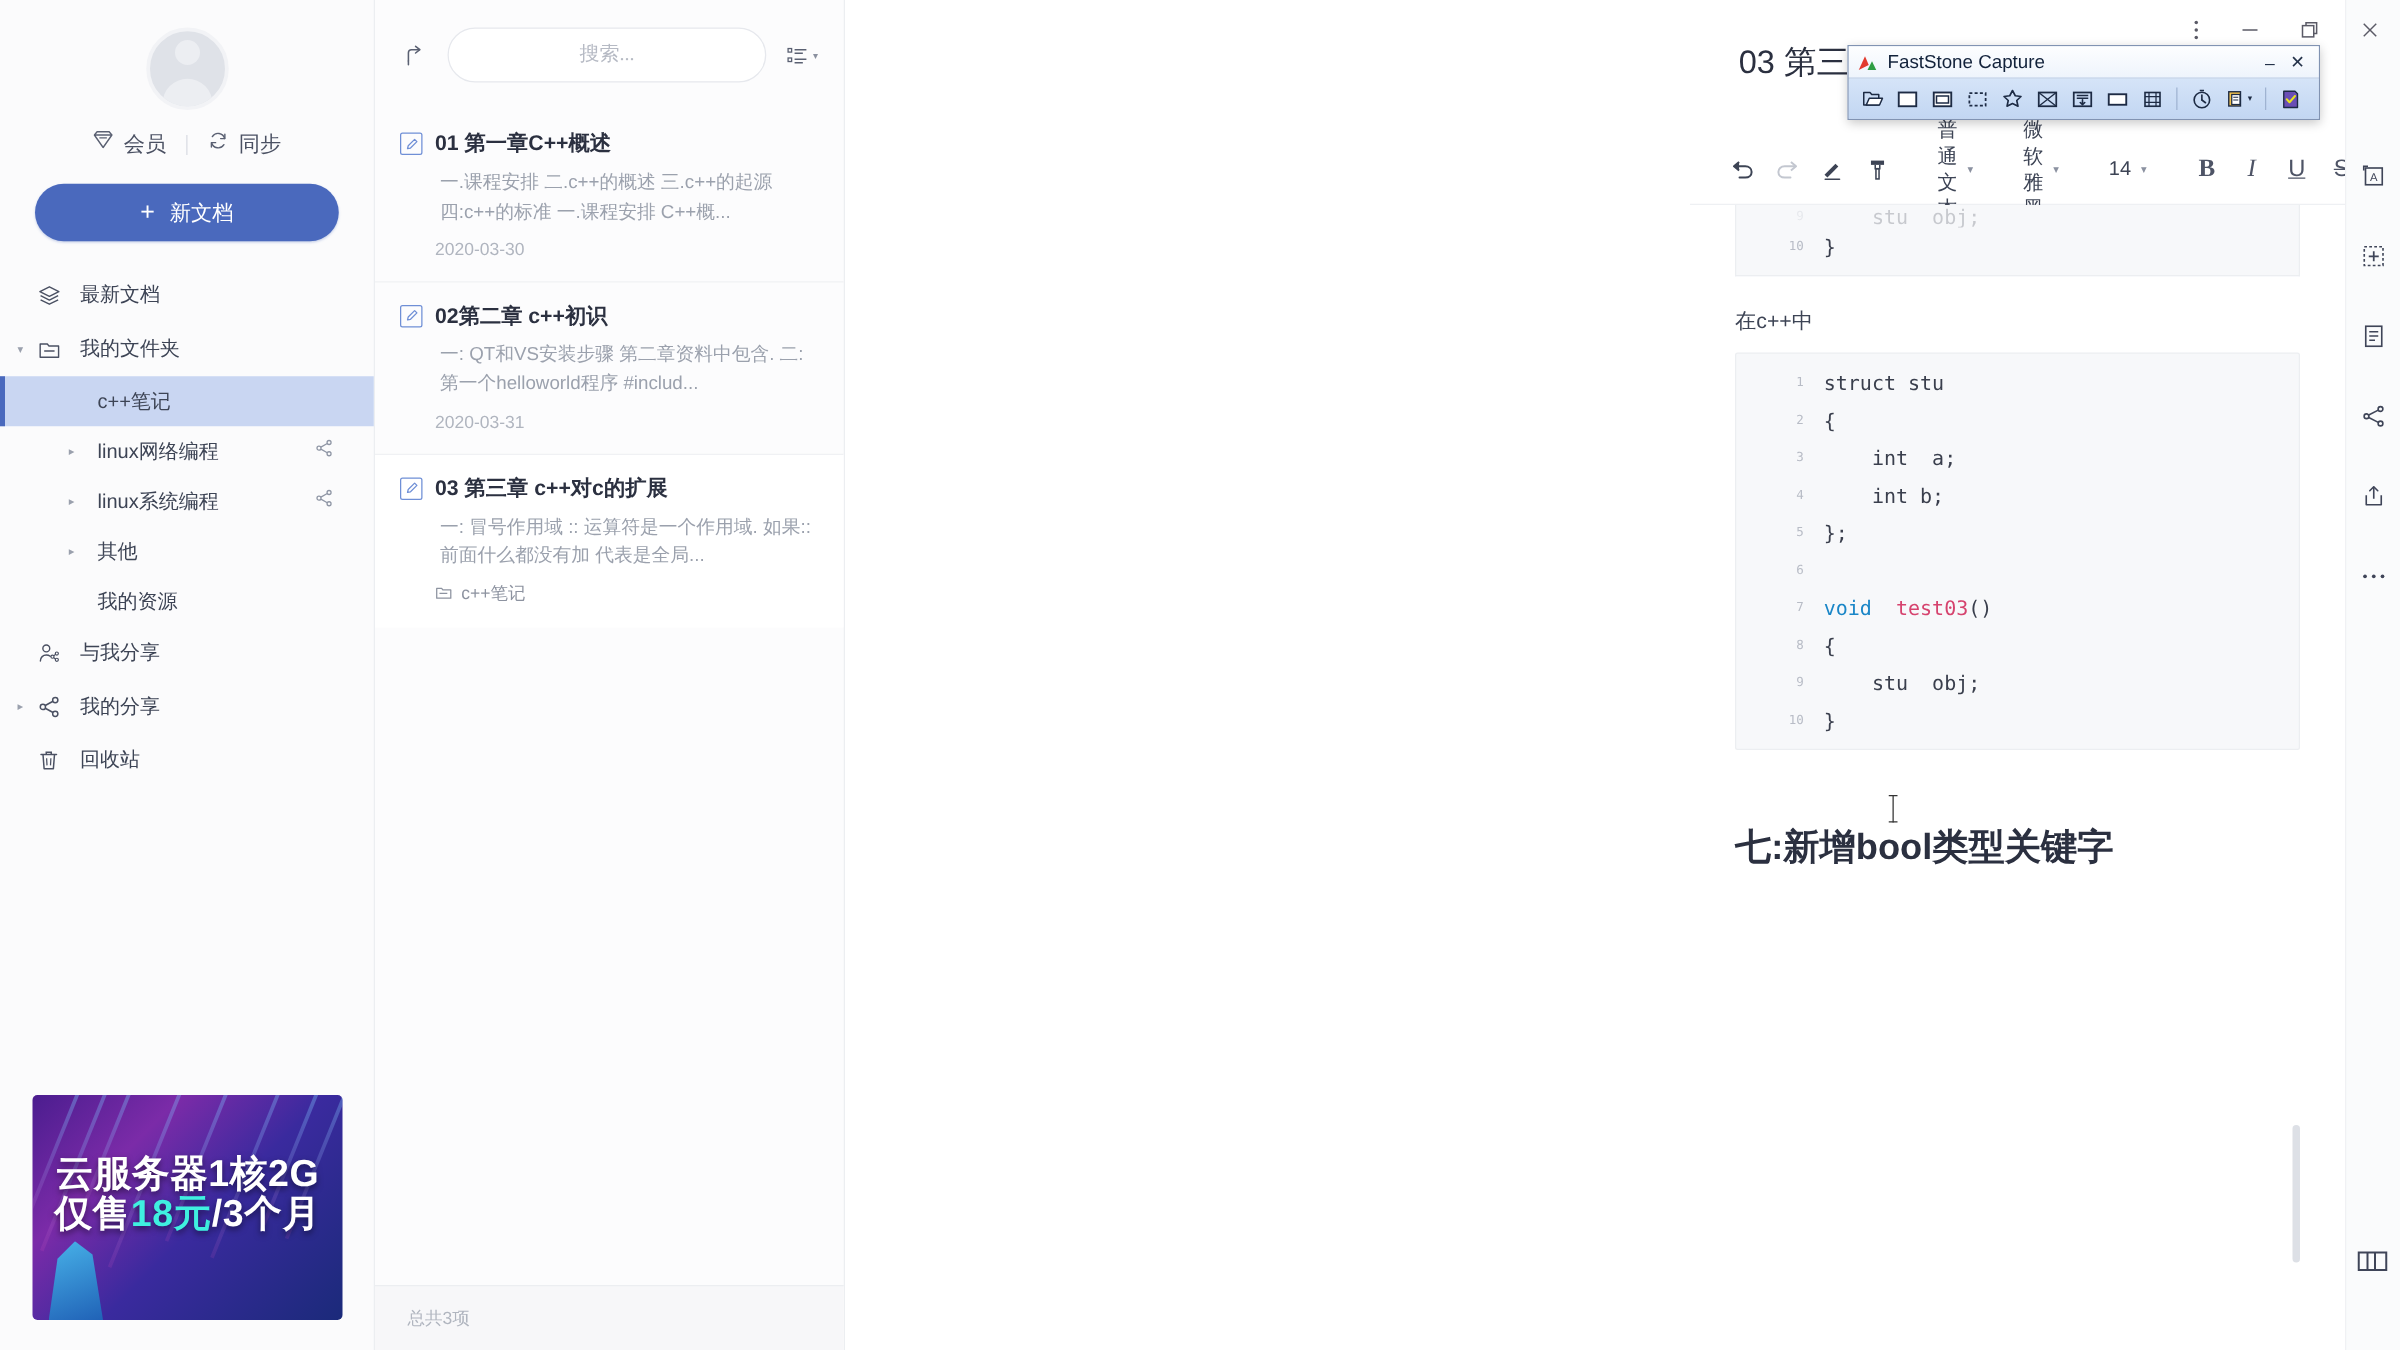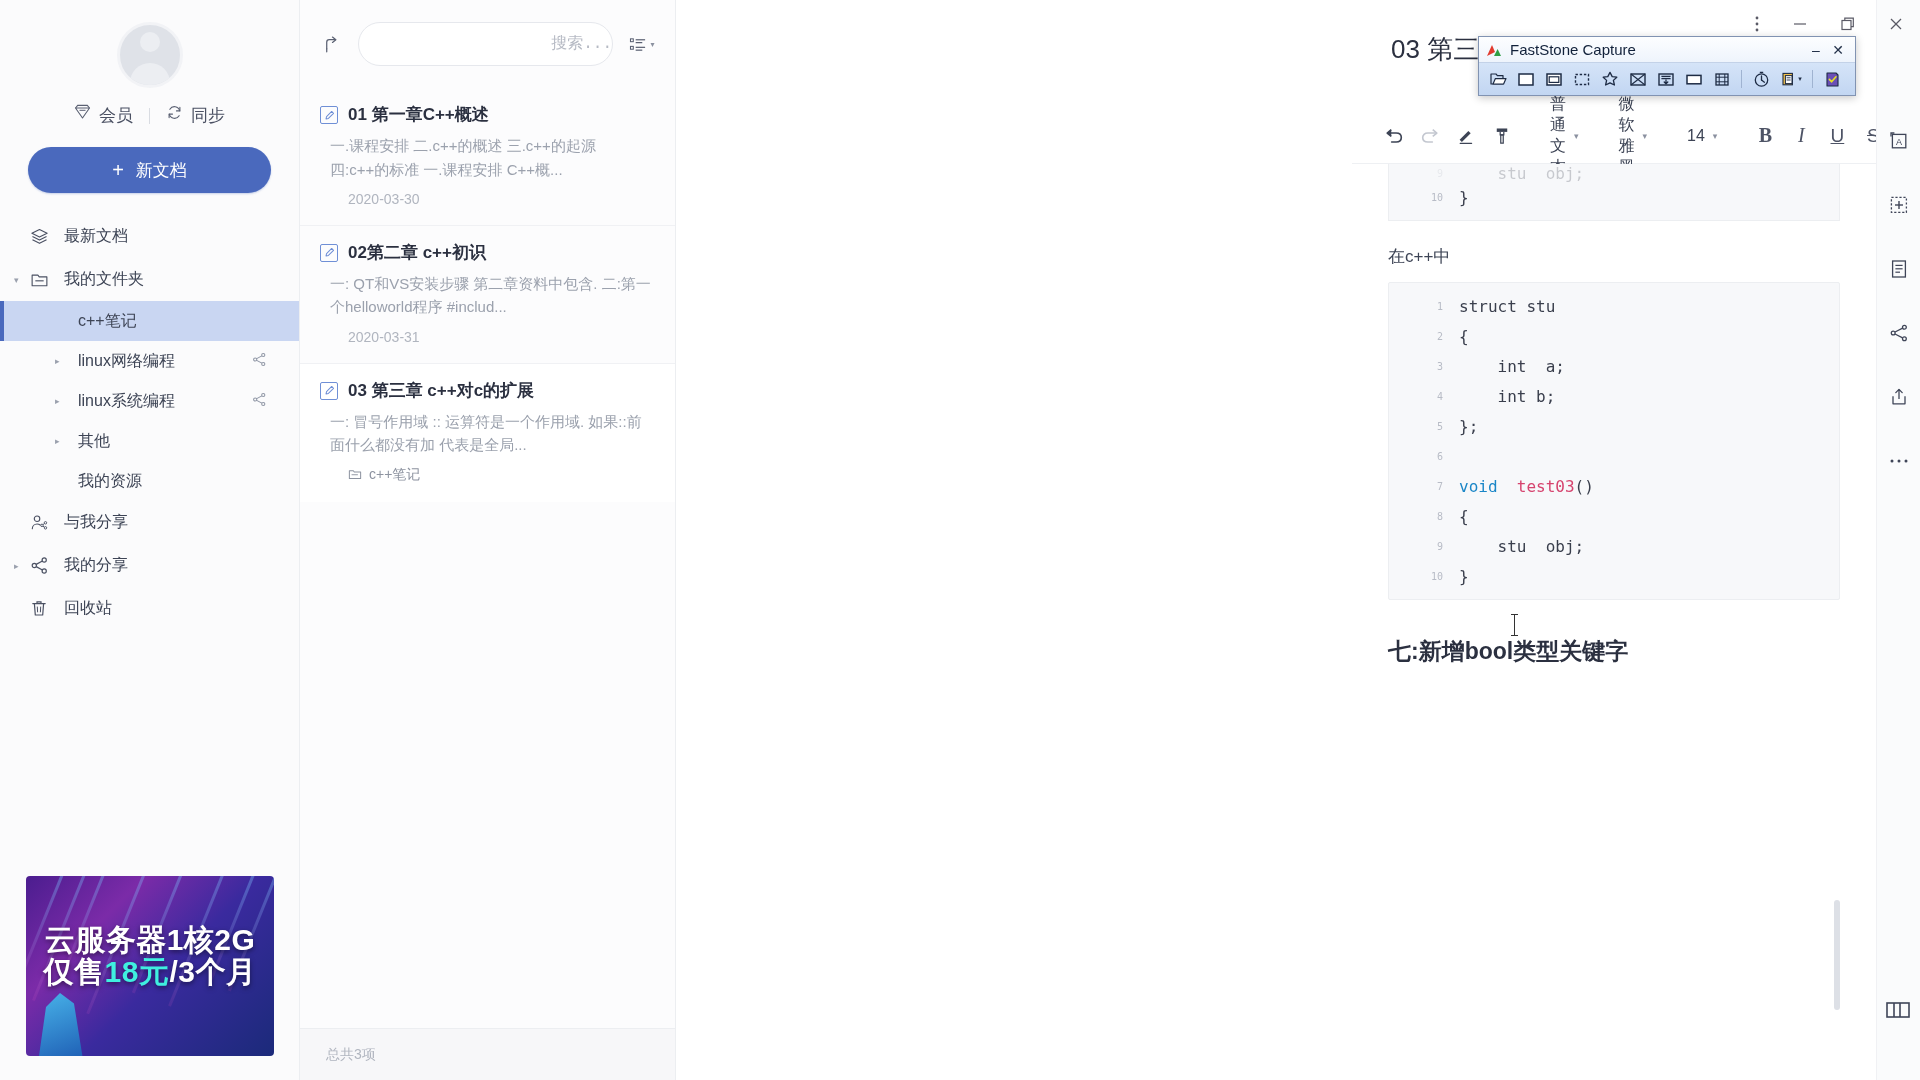--- a/index.html
+++ b/index.html
@@ -110,42 +110,42 @@
     background:#fcfcfd; border-right:1px solid #eceef1;
     display:flex; flex-direction:column;
   }
   .list-head { height: 88px; display:flex; align-items:center; padding: 0 14px; gap: 10px; }
   .back-ico { width: 34px; display:flex; justify-content:center; color:#5a6072; cursor:pointer;}
   .search-box {
     flex:1; height: 44px; border-radius: 22px; border:1px solid #e6e8ed; background:#fff;
     display:flex; align-items:center; justify-content:center;
   }
   .search-box input {
-    border:none; outline:none; width: 100%; text-align:right;
+    border:none; outline:none; width: 100%; text-align:center;
     font-size: 16px; color:#3d4455; background:transparent;
-    font-family:Liberation Mono, monospace;
+    font-family:Liberation Serif, serif;
   }
   .search-box input::placeholder { color:#b6bac4; }
   .sort-ico { width: 38px; display:flex; justify-content:center; align-items:center; color:#5a6072; cursor:pointer; gap:2px;}
 
   .doc-list { flex:1; overflow:hidden; }
   .doc-item {
     padding: 16px 20px 18px 20px; cursor:pointer; border-top:1px solid #f0f1f4;
   }
   .doc-item:first-child { border-top:none; }
   .doc-item.selected { background:#ffffff; }
   .doc-title-row { display:flex; align-items:flex-start; gap: 10px; }
   .doc-ico {
     flex:0 0 auto; width:18px; height:18px; margin-top:2px;
     border:1.5px solid #6f8fd6; border-radius:2px;
     display:flex;align-items:center;justify-content:center; color:#6f8fd6;
   }
   .doc-title { font-size: 17px; font-weight: bold; color:#2b3040; line-height:1.25; }
   .doc-snippet {
-    margin-top: 9px; margin-left: 10px; font-size: 15px; color:#9ba1ad;
+    margin-top: 9px; margin-left: 32px; font-size: 15px; color:#9ba1ad;
     line-height: 1.55; max-height: 48px; overflow:hidden;
   }
   .doc-meta { margin-top: 10px; margin-left: 28px; font-size: 14px; color:#b0b5bf; }
   .doc-folder { margin-top: 10px; margin-left: 28px; font-size: 14px; color:#8d93a0; display:flex; align-items:center; gap:7px;}
 
   .list-foot {
     height: 52px; border-top:1px solid #eceef1; background:#f7f7f9;
     display:flex; align-items:center; padding-left: 26px;
     font-size: 14px; color:#b0b5bf;
   }
@@ -183,21 +183,21 @@
   }
   .codeblock.partial { border-top: none; border-radius:0; margin-top:-14px; padding-top:0; }
   .cl { display:flex; height: 30px; align-items:center; }
   .cl .ln { width: 54px; text-align:right; padding-right: 16px; color:#b8bcc6; font-size:10px; flex:0 0 auto;}
   .cl .code { white-space: pre; color:#3a3f4d; }
   .kw { color:#1a86c7; }
   .fn { color:#d6436e; }
 
   .para { margin: 24px 36px 14px 36px; font-size:17px; color:#3d4455; }
   .h2 {
-    margin: 36px 36px 0 36px; font-size: 23px; font-weight: bold; color:#2b3040;
+    margin: 58px 36px 0 36px; font-size: 29px; font-weight: bold; color:#2b3040;
     position:relative;
   }
   .caret-bar {
     position:absolute; left: 126px; top: -22px; width:1px; height: 22px; background:#333;
   }
   .caret-bar:before, .caret-bar:after{
     content:""; position:absolute; left:-3px; width:7px; height:1px; background:#333;
   }
   .caret-bar:before { top:0; }
   .caret-bar:after { bottom:0; }

